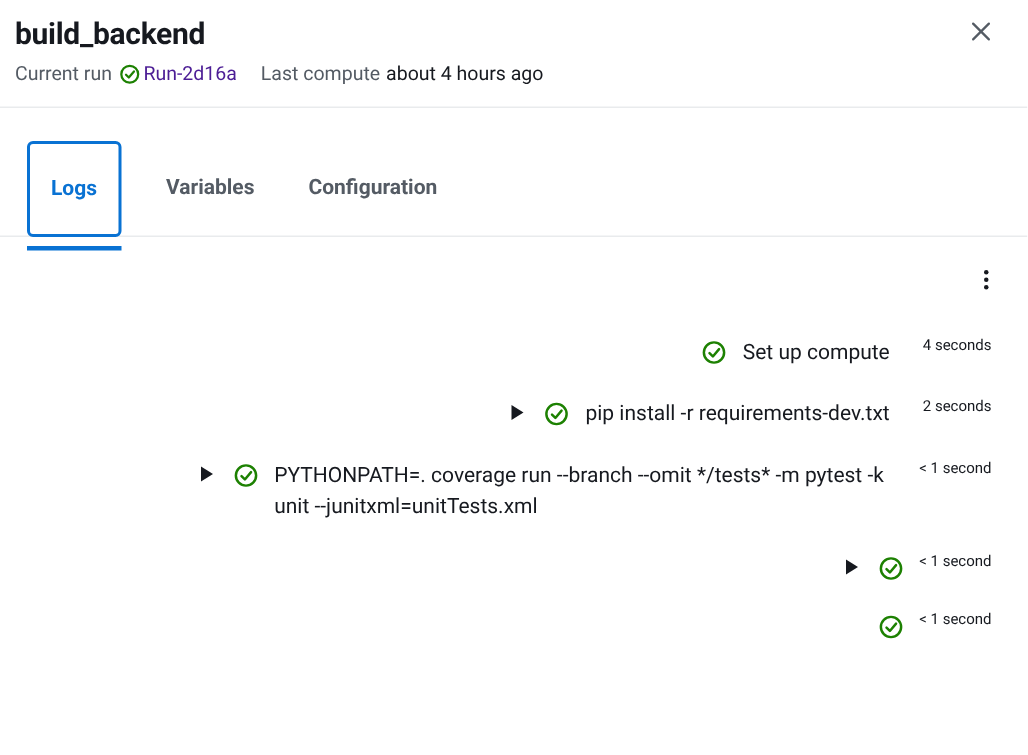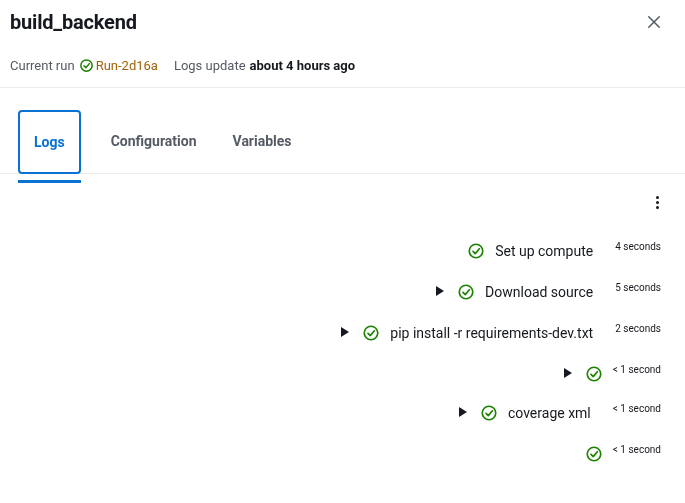--- a/index.html
+++ b/index.html
@@ -11,47 +11,47 @@
       height: 503px;
       overflow: hidden;
     }
     .header {
       padding: 10px 20px 14px 10px;
       border-bottom: 1px solid #e9ebed;
       position: relative;
     }
     .title-row {
       display: flex;
-      align-items: center;
+      align-items: flex-start;
       justify-content: space-between;
     }
     .title {
       font-size: 20px;
       font-weight: 700;
       color: #16191f;
       letter-spacing: -0.2px;
     }
     .close-btn {
       cursor: pointer;
       padding: 2px;
       display: flex;
       align-items: center;
       justify-content: center;
     }
     .close-btn svg { stroke: #545b64; }
     .meta-row {
-      margin-top: 24px;
+      margin-top: 8px;
       font-size: 13px;
       color: #545b64;
       display: flex;
       align-items: center;
       gap: 4px;
     }
     .run-link {
-      color: #a16207;
+      color: #4c1d95;
       cursor: pointer;
       display: inline-flex;
       align-items: center;
       gap: 2px;
     }
     .run-link svg { flex-shrink: 0; }
     .tabs {
       display: flex;
       align-items: center;
       padding: 22px 18px 0 18px;
@@ -167,29 +167,29 @@
   <div class="meta-row">
     <span>Current run</span>
     <span class="run-link">
       <svg width="15" height="15" viewBox="0 0 24 24" fill="none" stroke="#1d8102" stroke-width="2.4">
           <circle cx="12" cy="12" r="9"></circle>
           <polyline points="8,12.5 11,15.5 16.5,9" stroke-linecap="round" stroke-linejoin="round"></polyline>
         </svg>
       <span>Run-2d16a</span>
     </span>
     <span style="width:8px"></span>
-    <span>Logs update</span>
-    <span style="font-weight:700;color:#16191f">about 4 hours ago</span>
+    <span>Last compute</span>
+    <span style="font-weight:400;color:#16191f">about 4 hours ago</span>
   </div>
 </div>
 
 <div class="tabs">
   <div class="tab active">Logs</div>
+  <div class="tab">Variables</div>
   <div class="tab">Configuration</div>
-  <div class="tab">Variables</div>
 </div>
 
 <div class="content">
   <div class="actions-row">
     <div class="kebab">
       <span></span>
       <span></span>
       <span></span>
     </div>
   </div>
@@ -203,58 +203,59 @@
           <svg width="18" height="18" viewBox="0 0 24 24" fill="none" stroke="#1d8102" stroke-width="2.2">
               <circle cx="12" cy="12" r="9"></circle>
               <polyline points="8,12.5 11,15.5 16.5,9" stroke-linecap="round" stroke-linejoin="round"></polyline>
             </svg>
         </span>
       </div>
       <div class="cmd-col">Set up compute</div>
       <div class="dur-col">4 seconds</div>
     </div>
 
+
     <div class="log-row">
       <div class="expand-col">
         <span class="caret">
           <svg width="10" height="12" viewBox="0 0 10 12">
               <polygon points="1,1 9,6 1,11" fill="#16191f"></polygon>
             </svg>
         </span>
       </div>
       <div class="status-col">
         <span class="status-icon">
           <svg width="18" height="18" viewBox="0 0 24 24" fill="none" stroke="#1d8102" stroke-width="2.2">
               <circle cx="12" cy="12" r="9"></circle>
               <polyline points="8,12.5 11,15.5 16.5,9" stroke-linecap="round" stroke-linejoin="round"></polyline>
             </svg>
         </span>
       </div>
-      <div class="cmd-col">Download source</div>
-      <div class="dur-col">5 seconds</div>
+      <div class="cmd-col">pip install -r requirements-dev.txt</div>
+      <div class="dur-col">2 seconds</div>
     </div>
 
     <div class="log-row">
       <div class="expand-col">
         <span class="caret">
           <svg width="10" height="12" viewBox="0 0 10 12">
               <polygon points="1,1 9,6 1,11" fill="#16191f"></polygon>
             </svg>
         </span>
       </div>
       <div class="status-col">
         <span class="status-icon">
           <svg width="18" height="18" viewBox="0 0 24 24" fill="none" stroke="#1d8102" stroke-width="2.2">
               <circle cx="12" cy="12" r="9"></circle>
               <polyline points="8,12.5 11,15.5 16.5,9" stroke-linecap="round" stroke-linejoin="round"></polyline>
             </svg>
         </span>
       </div>
-      <div class="cmd-col">pip install -r requirements-dev.txt</div>
-      <div class="dur-col">2 seconds</div>
+      <div class="cmd-col" style="max-width:420px">PYTHONPATH=. coverage run --branch --omit */tests* -m pytest -k unit --junitxml=unitTests.xml</div>
+      <div class="dur-col">&lt; 1 second</div>
     </div>
 
     <div class="log-row">
       <div class="expand-col">
         <span class="caret">
           <svg width="10" height="12" viewBox="0 0 10 12">
               <polygon points="1,1 9,6 1,11" fill="#16191f"></polygon>
             </svg>
         </span>
       </div>
@@ -263,46 +264,26 @@
           <svg width="18" height="18" viewBox="0 0 24 24" fill="none" stroke="#1d8102" stroke-width="2.2">
               <circle cx="12" cy="12" r="9"></circle>
               <polyline points="8,12.5 11,15.5 16.5,9" stroke-linecap="round" stroke-linejoin="round"></polyline>
             </svg>
         </span>
       </div>
       <div class="dur-col">&lt; 1 second</div>
     </div>
 
     <div class="log-row">
-      <div class="expand-col">
-        <span class="caret">
-          <svg width="10" height="12" viewBox="0 0 10 12">
-              <polygon points="1,1 9,6 1,11" fill="#16191f"></polygon>
-            </svg>
-        </span>
-      </div>
-      <div class="status-col">
-        <span class="status-icon">
-          <svg width="18" height="18" viewBox="0 0 24 24" fill="none" stroke="#1d8102" stroke-width="2.2">
-              <circle cx="12" cy="12" r="9"></circle>
-              <polyline points="8,12.5 11,15.5 16.5,9" stroke-linecap="round" stroke-linejoin="round"></polyline>
-            </svg>
-        </span>
-      </div>
-      <div class="cmd-col">coverage xml</div>
+      <div class="expand-col"></div>
+      <div class="status-col">
+        <span class="status-icon">
+          <svg width="18" height="18" viewBox="0 0 24 24" fill="none" stroke="#1d8102" stroke-width="2.2">
+              <circle cx="12" cy="12" r="9"></circle>
+              <polyline points="8,12.5 11,15.5 16.5,9" stroke-linecap="round" stroke-linejoin="round"></polyline>
+            </svg>
+        </span>
+      </div>
       <div class="dur-col">&lt; 1 second</div>
     </div>
 
-    <div class="log-row">
-      <div class="expand-col"></div>
-      <div class="status-col">
-        <span class="status-icon">
-          <svg width="18" height="18" viewBox="0 0 24 24" fill="none" stroke="#1d8102" stroke-width="2.2">
-              <circle cx="12" cy="12" r="9"></circle>
-              <polyline points="8,12.5 11,15.5 16.5,9" stroke-linecap="round" stroke-linejoin="round"></polyline>
-            </svg>
-        </span>
-      </div>
-      <div class="dur-col">&lt; 1 second</div>
-    </div>
-
   </div>
 </div>
 
 </body></html>

